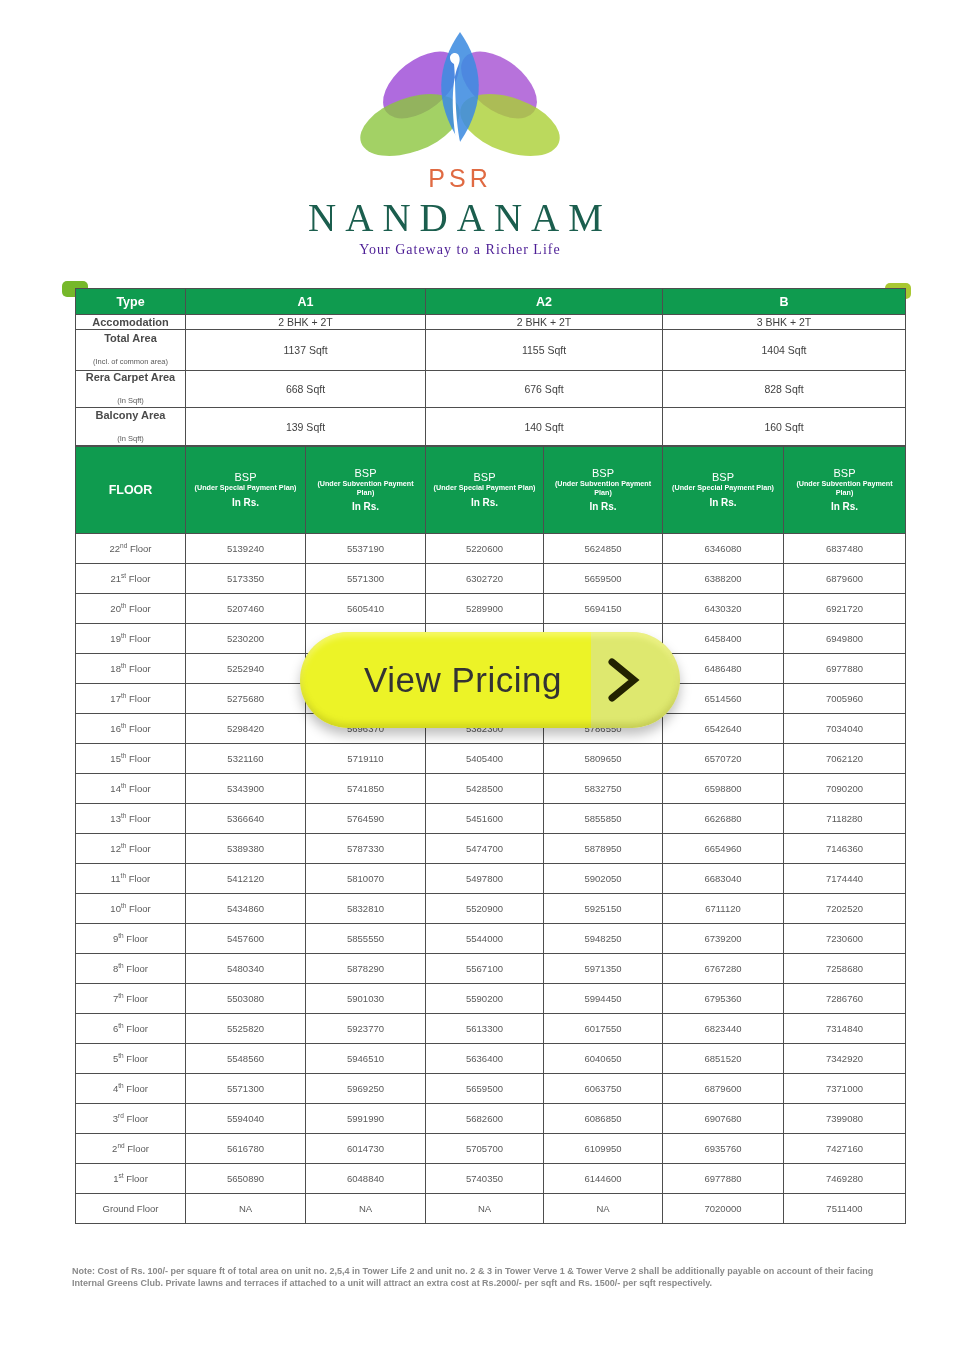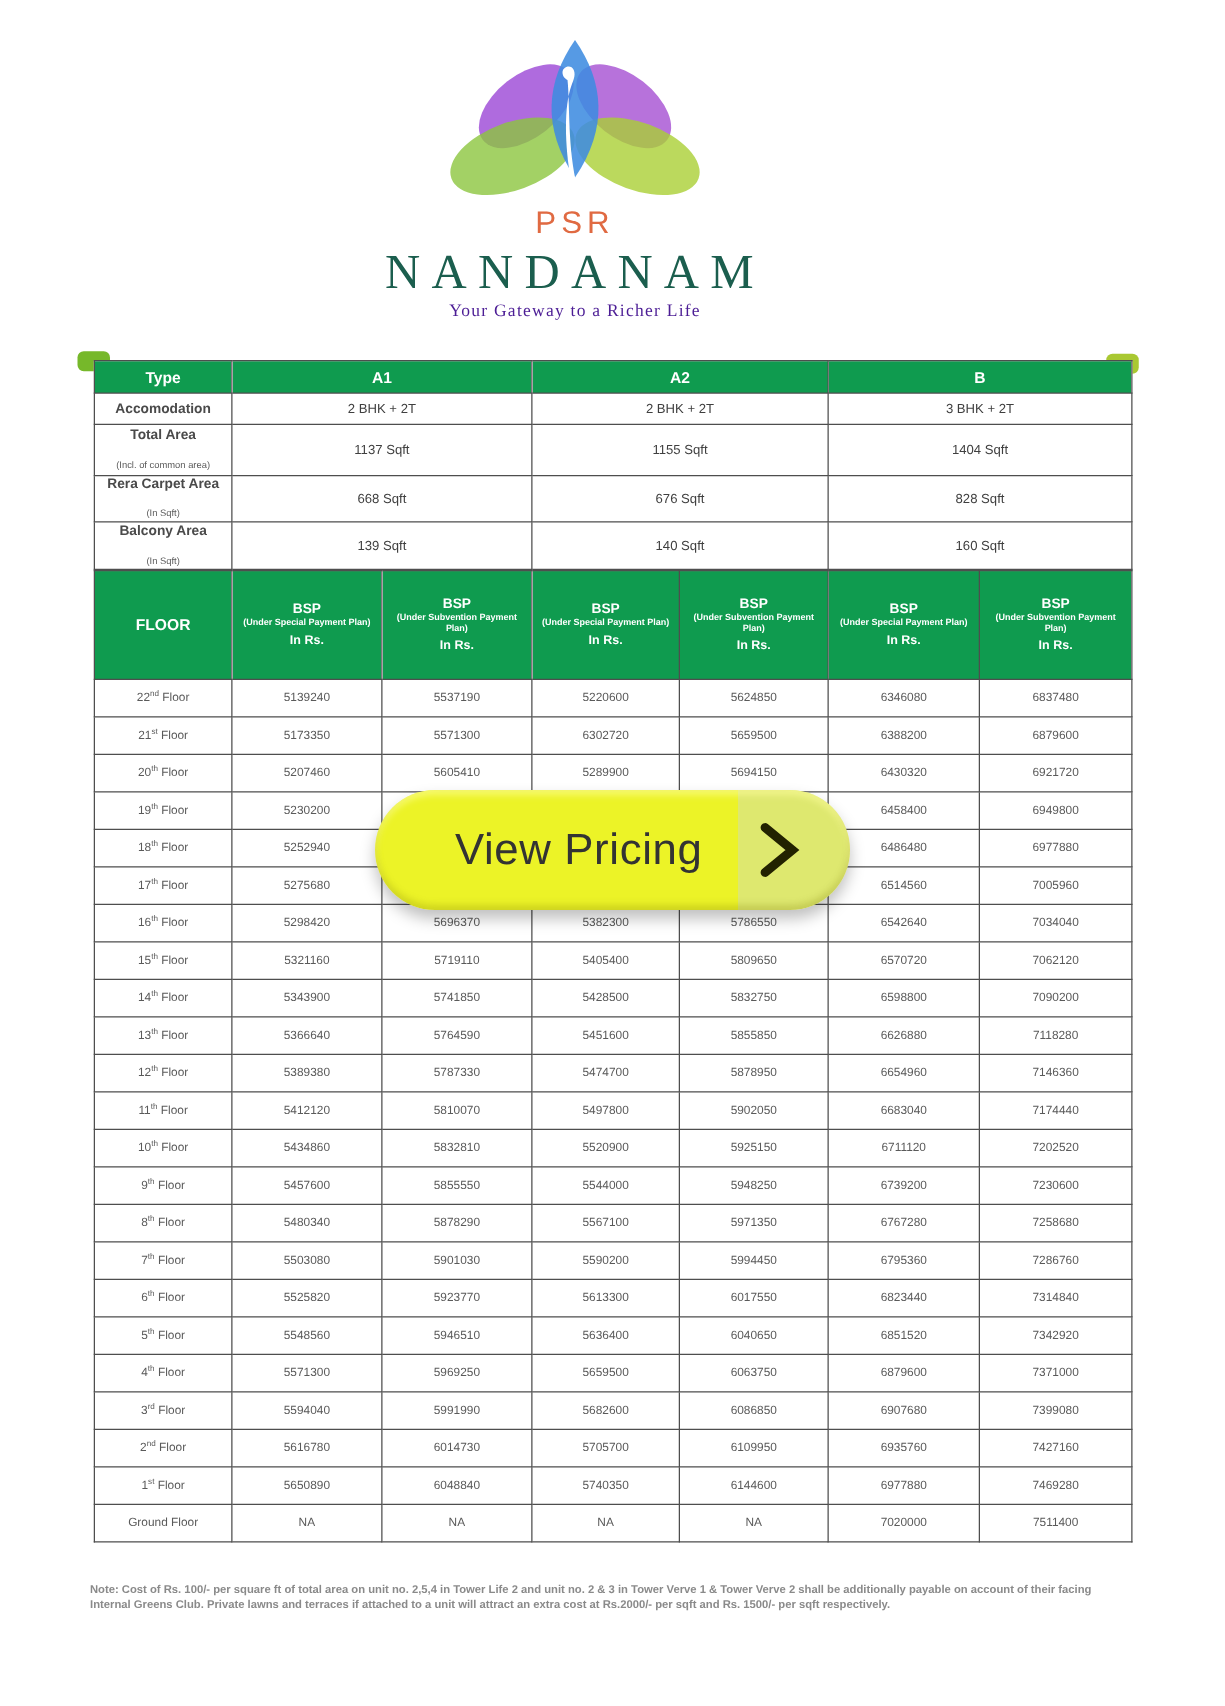--- a/index.html
+++ b/index.html
@@ -22,21 +22,21 @@
   td,th{border:1.5px solid #4e4e4e;padding:0;overflow:hidden;}
   .green{background:#0f9b4f;color:#ffffff;}
   
   .spec-head th{height:25px;font-size:12.5px;font-weight:bold;}
   .spec-label{font-size:11px;font-weight:bold;color:#4a4a4a;text-align:center;line-height:12px;}
   .spec-sub{font-size:7.5px;font-weight:normal;color:#5a5a5a;display:block;margin-top:12px;}
   .spec-val{font-size:10.5px;color:#3f3f3f;text-align:center;}
   
   .bsp-head td{vertical-align:middle;text-align:center;}
   .floor-head{font-size:12.5px;font-weight:bold;}
-  .bsp-line1{font-size:11px;font-weight:bold;display:block;line-height:13px;}
+  .bsp-line1{font-size:11px;font-weight:normal;display:block;line-height:13px;}
   .bsp-line2{font-size:7.2px;font-weight:bold;display:block;line-height:8.5px;padding:0 6px;}
   .bsp-line3{font-size:10px;font-weight:bold;display:block;line-height:13px;margin-top:3px;}
   .price-row td{height:29px;text-align:center;font-size:9.5px;color:#5a5a5a;}
   .floor-cell{font-size:9.5px;color:#4f4f4f;}
   .floor-cell sup{font-size:6.5px;}
   
   .view-pricing{
     position:absolute;left:300px;top:632px;width:380px;height:96px;border-radius:48px;
     background:linear-gradient(to right,#ecf327 0%,#ecf327 76.5%,#dee86f 76.5%,#dee86f 100%);
     box-shadow:0 7px 12px rgba(0,0,0,0.25), inset 0 -4px 6px rgba(120,120,0,0.25), inset 0 4px 6px rgba(255,255,160,0.6);
@@ -89,21 +89,21 @@
       </colgroup>
     <thead>
         <tr class="spec-head green" id="spec-head-row">
           <th>Type</th>
           <th>A1</th>
           <th>A2</th>
           <th>B</th>
         </tr>
       </thead>
     <tbody id="spec-body">
-        <tr style="height: 25px;">
+        <tr style="height: 15px;">
           <td class="spec-label">Accomodation</td>
           <td class="spec-val">2 BHK + 2T</td>
           <td class="spec-val">2 BHK + 2T</td>
           <td class="spec-val">3 BHK + 2T</td>
         </tr>
         <tr style="height: 41px;">
           <td class="spec-label">Total Area<span class="spec-sub">(Incl. of common area)</span></td>
           <td class="spec-val">1137 Sqft</td>
           <td class="spec-val">1155 Sqft</td>
           <td class="spec-val">1404 Sqft</td>

